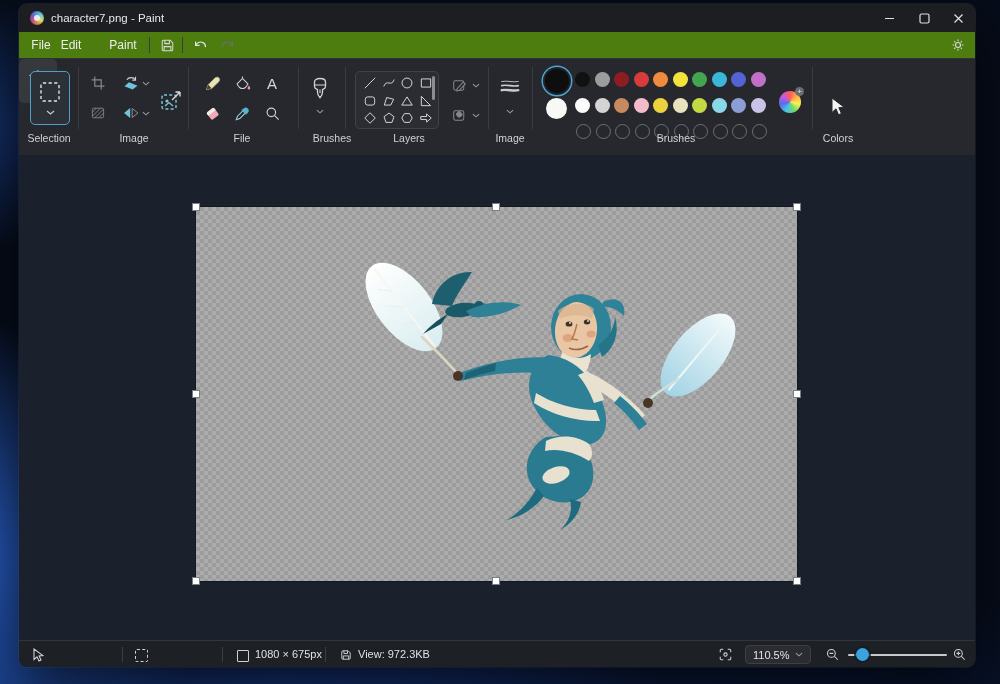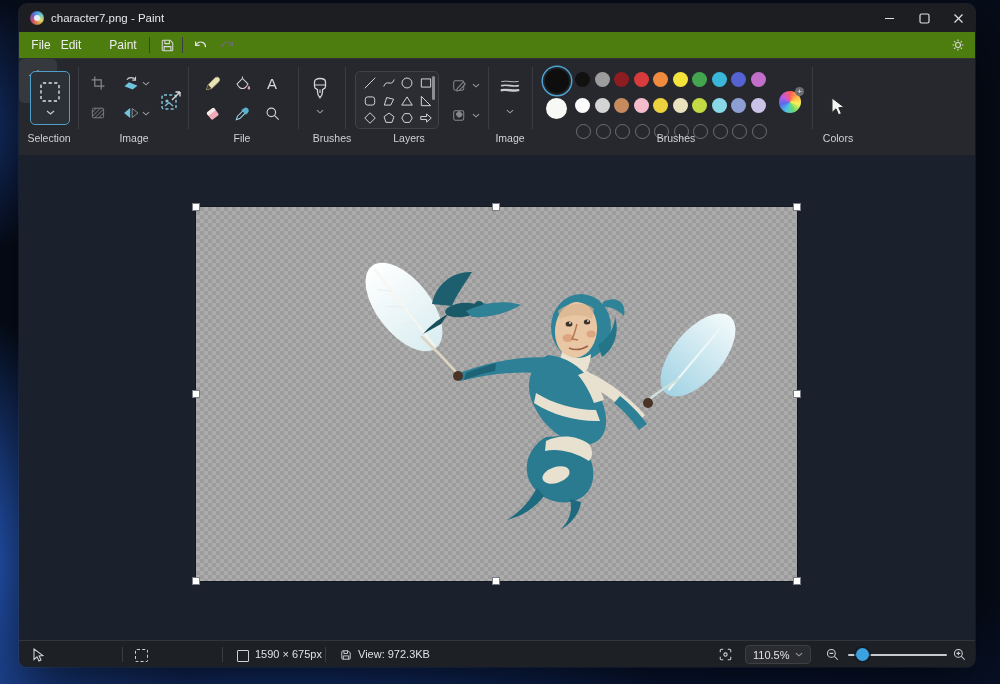--- a/index.html
+++ b/index.html
@@ -483,21 +483,21 @@
   </div>
 
   <div id="statusbar" class="abs">
     <svg class="abs" style="left:14px;top:7px" width="11" height="14" viewBox="0 0 11 14">
       <path d="M1 1 L1 11.5 L4 8.8 L6 13 L8 12 L6.1 8 L10 7.6 Z" fill="none" stroke="#cfd1d4" stroke-width="1.1"></path>
     </svg>
     <div class="sb-div" style="left:103px"></div>
     <div class="abs" style="left:116px;top:8px;width:11px;height:11px;border:1px dashed #cfd1d4;border-radius:2px"></div>
     <div class="sb-div" style="left:203px"></div>
     <div class="abs" style="left:218px;top:8.5px;width:10px;height:10px;border:1.2px solid #cfd1d4;border-radius:1px"></div>
-    <div class="sb-text" style="left:236px">1590 × 675px</div>
+    <div class="sb-text" style="left:236px">1080 × 675px</div>
     <div class="sb-div" style="left:306px"></div>
     <svg class="abs" style="left:321px;top:7.5px" width="12" height="12" viewBox="0 0 20 20" fill="none" stroke="#cfd1d4" stroke-width="1.6">
       <path d="M3 4.5 C3 3.7 3.7 3 4.5 3 H13.5 L17 6.5 V15.5 C17 16.3 16.3 17 15.5 17 H4.5 C3.7 17 3 16.3 3 15.5 Z"></path>
       <path d="M6.5 3 V7.5 H12.5 V3"></path>
         <path d="M5.5 17 V11.5 H14.5 V17"></path>
     </svg>
     <div class="sb-text" style="left:339px">View: 972.3KB</div>
 
     <div class="icbtn" style="left:696px;top:5px;width:20px;height:17px">
       <svg width="15" height="15" viewBox="0 0 20 20" fill="none" stroke="#cfd1d4" stroke-width="1.4">

